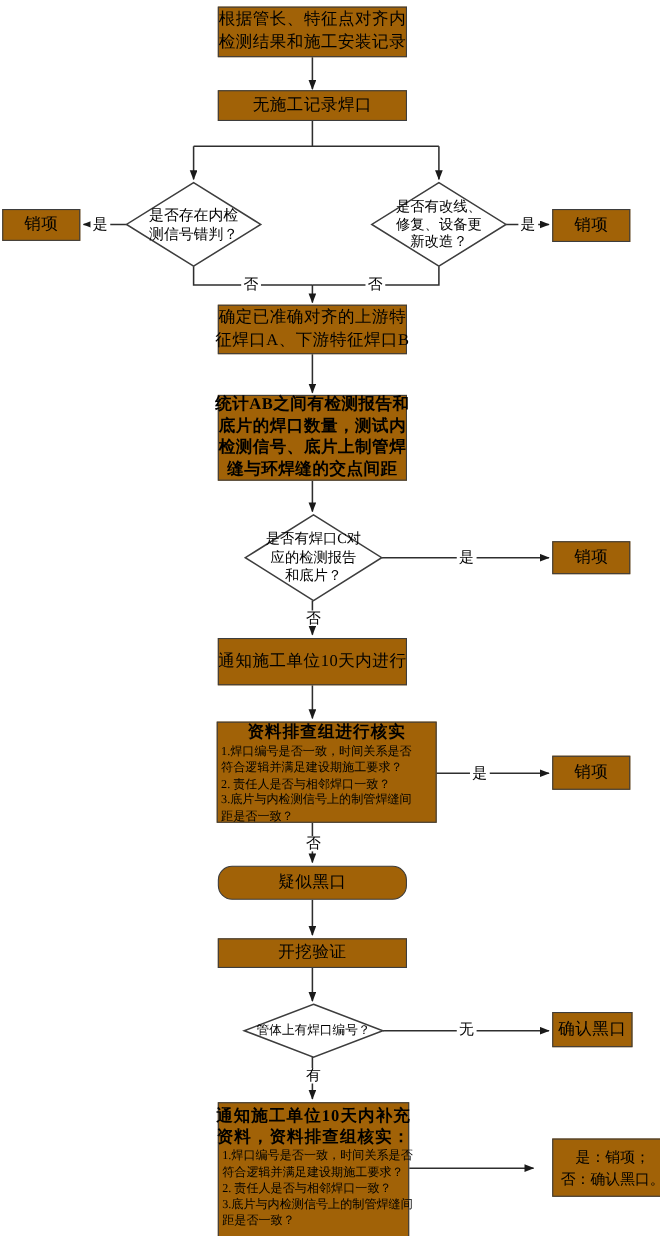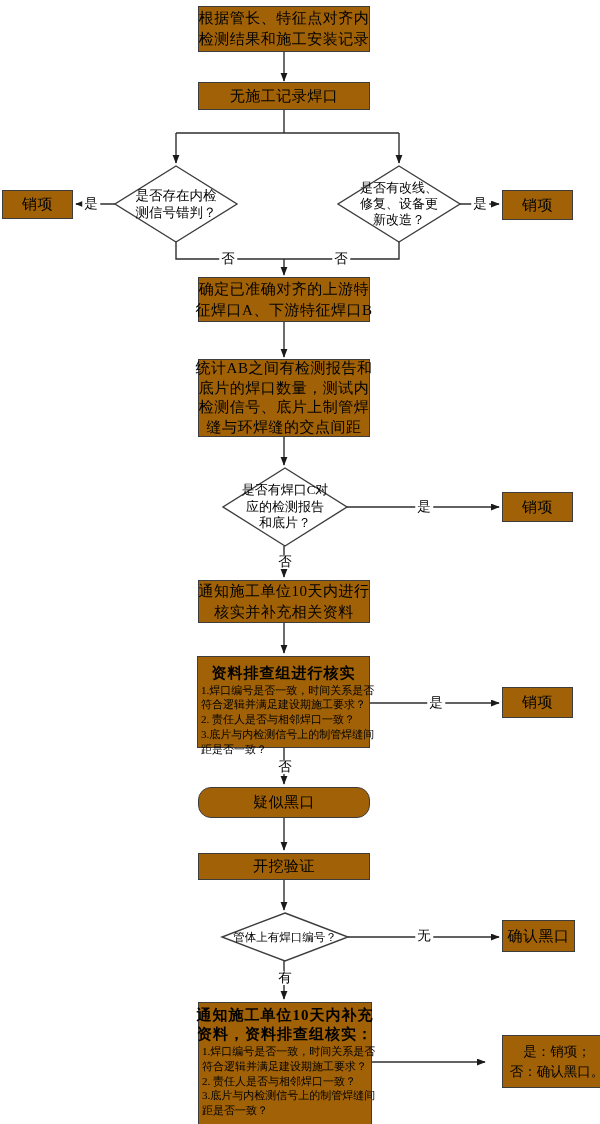--- a/index.html
+++ b/index.html
@@ -118,37 +118,36 @@
 
   <div class="box" style="left:502px;top:190px;width:71px;height:30px;">
     <span class="bl">销项</span>
   </div>
 
   <div class="box" style="left:198px;top:277px;width:172px;height:45px;">
     <span class="bl">确定已准确对齐的上游特</span>
     <span class="bl">征焊口A、下游特征焊口B</span>
   </div>
 
-  <div class="box" style="left:198px;top:359px;width:172px;height:78px;">
+  <div class="box" style="left:198px;top:359px;width:172px;height:78px;font-weight:bold;">
     <span class="bl" style="line-height:19.5px">统计AB之间有检测报告和</span>
     <span class="bl" style="line-height:19.5px">底片的焊口数量，测试内</span>
     <span class="bl" style="line-height:19.5px">检测信号、底片上制管焊</span>
     <span class="bl" style="line-height:19.5px">缝与环焊缝的交点间距</span>
   </div>
 
   <div class="box" style="left:502px;top:492px;width:71px;height:30px;">
     <span class="bl">销项</span>
   </div>
 
   <div class="box" style="left:198px;top:580px;width:172px;height:43px;">
     <span class="bl">通知施工单位10天内进行</span>
-    <span class="bl">核实并补充相关资料</span>
-  </div>
-
-  <div class="box" style="left:197px;top:656px;width:173px;height:92px;justify-content:center;padding-top:16px;">
+  </div>
+
+  <div class="box" style="left:197px;top:656px;width:200px;height:92px;justify-content:space-between;padding-top:0;">
     <span class="box-title">资料排查组进行核实</span>
     <div class="small-lines">
       <span class="sl">1.焊口编号是否一致，时间关系是否</span>
       <span class="sl">符合逻辑并满足建设期施工要求？</span>
       <span class="sl">2. 责任人是否与相邻焊口一致？</span>
       <span class="sl">3.底片与内检测信号上的制管焊缝间</span>
       <span class="sl">距是否一致？</span>
     </div>
   </div>
 

